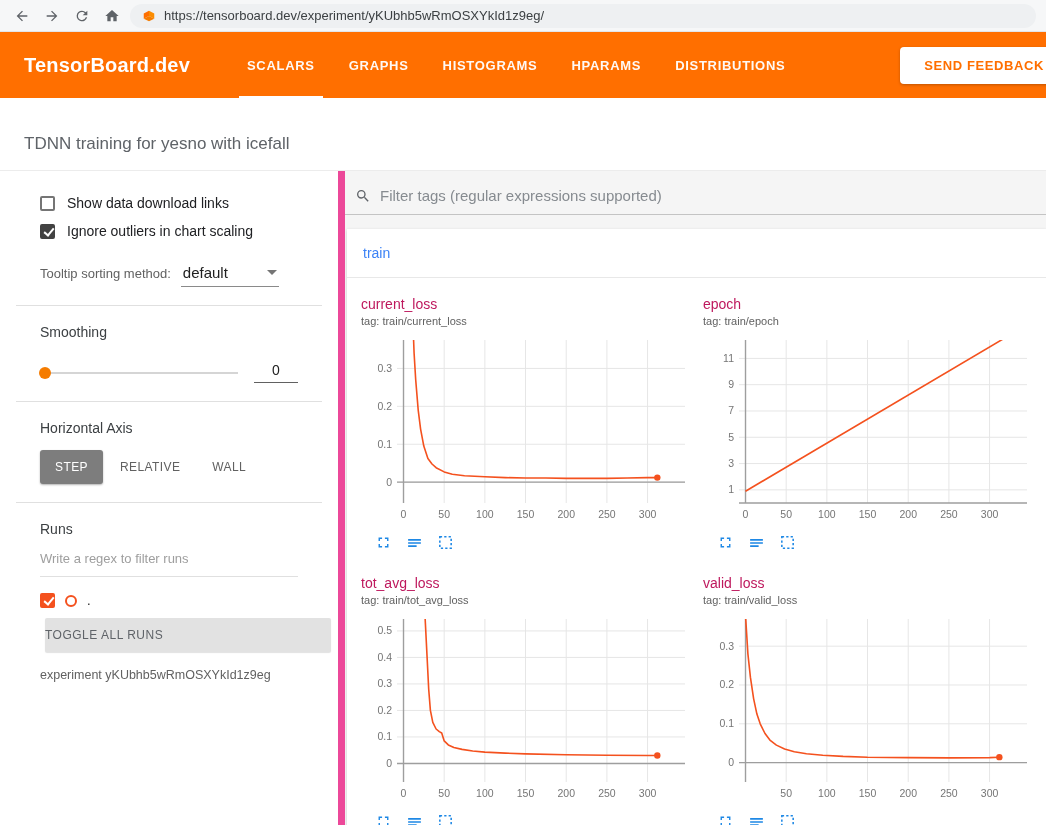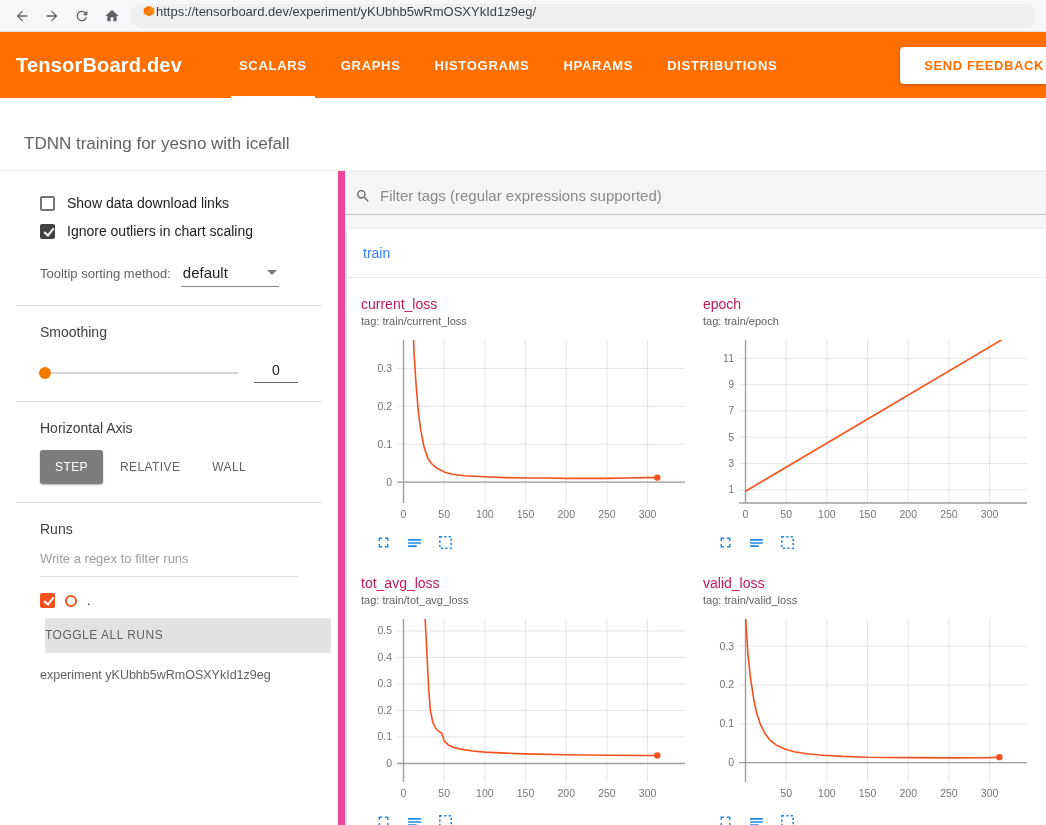--- a/index.html
+++ b/index.html
@@ -6,27 +6,27 @@
   html,body { width:1046px; height:825px; overflow:hidden; background:#fff;
     font-family:"Liberation Sans", sans-serif; color:#212121; }
 
   
   .browser-bar { height:32px; background:#f6f7f8; display:flex; align-items:center;
     padding:0 10px; gap:6px; border-bottom:1px solid #e3e5e8; }
   .nav-ico { width:24px; height:24px; display:flex; align-items:center; justify-content:center;
     border-radius:50%; color:#5f6368; flex:0 0 auto; cursor:pointer; }
   .nav-ico svg { width:16px; height:16px; }
   .addr-pill { flex:1; height:24px; background:#eef0f2; border-radius:13px;
-    display:flex; padding:0 12px; }
+    display:flex; align-items:center; padding:0 12px; gap:8px; }
   .addr-pill .fav { width:14px; height:14px; flex:0 0 auto; }
   .addr-url { font-size:13px; color:#3c4043; white-space:nowrap; overflow:hidden; }
 
   
   .tb-header { height:66px; background:var(--header-bg,#ff6f00); display:flex;
-    align-items:stretch; padding-left:16px; position:relative; }
+    align-items:stretch; padding-left:24px; position:relative; }
   .brand { align-self:center; color:#fff; font-size:20px; font-weight:bold; letter-spacing:.2px; }
   .tb-nav { display:flex; margin-left:40px; align-items:stretch; }
   .nav-tab { display:flex; align-items:center; padding:0 17px; color:rgba(255,255,255,.96);
     font-size:13px; font-weight:bold; letter-spacing:.7px; position:relative; cursor:pointer; }
   .nav-tab.active::after { content:""; position:absolute; left:9px; right:9px; bottom:0;
     height:2px; background:#fff; }
   .feedback-btn { margin-left:auto; align-self:center; margin-right:-22px; background:#fff;
     color:var(--header-bg,#ff6f00); font-size:13px; font-weight:bold; letter-spacing:.6px;
     padding:11px 24px; border-radius:4px; white-space:nowrap;
     box-shadow:0 1px 3px rgba(0,0,0,.25); cursor:pointer; }

